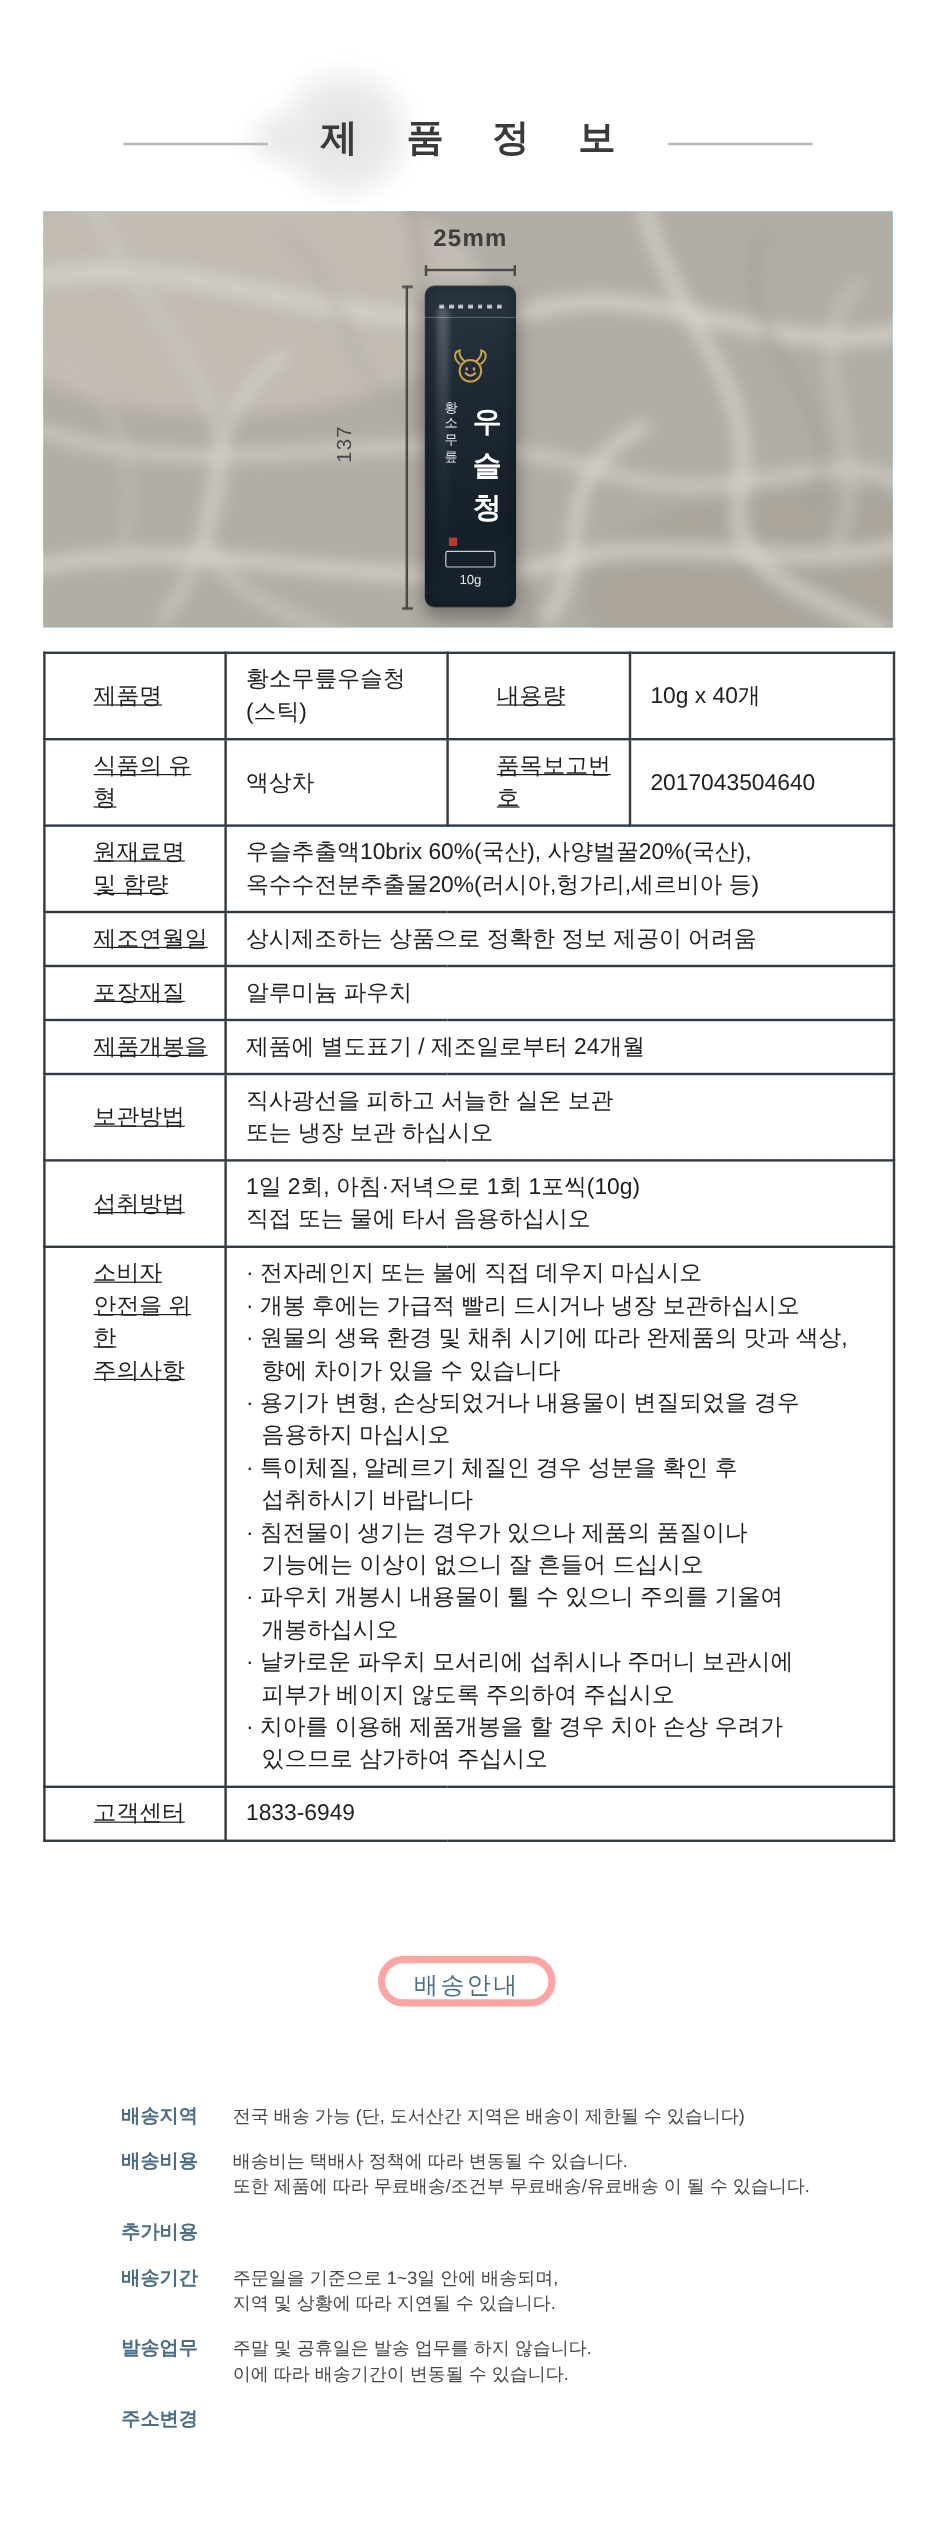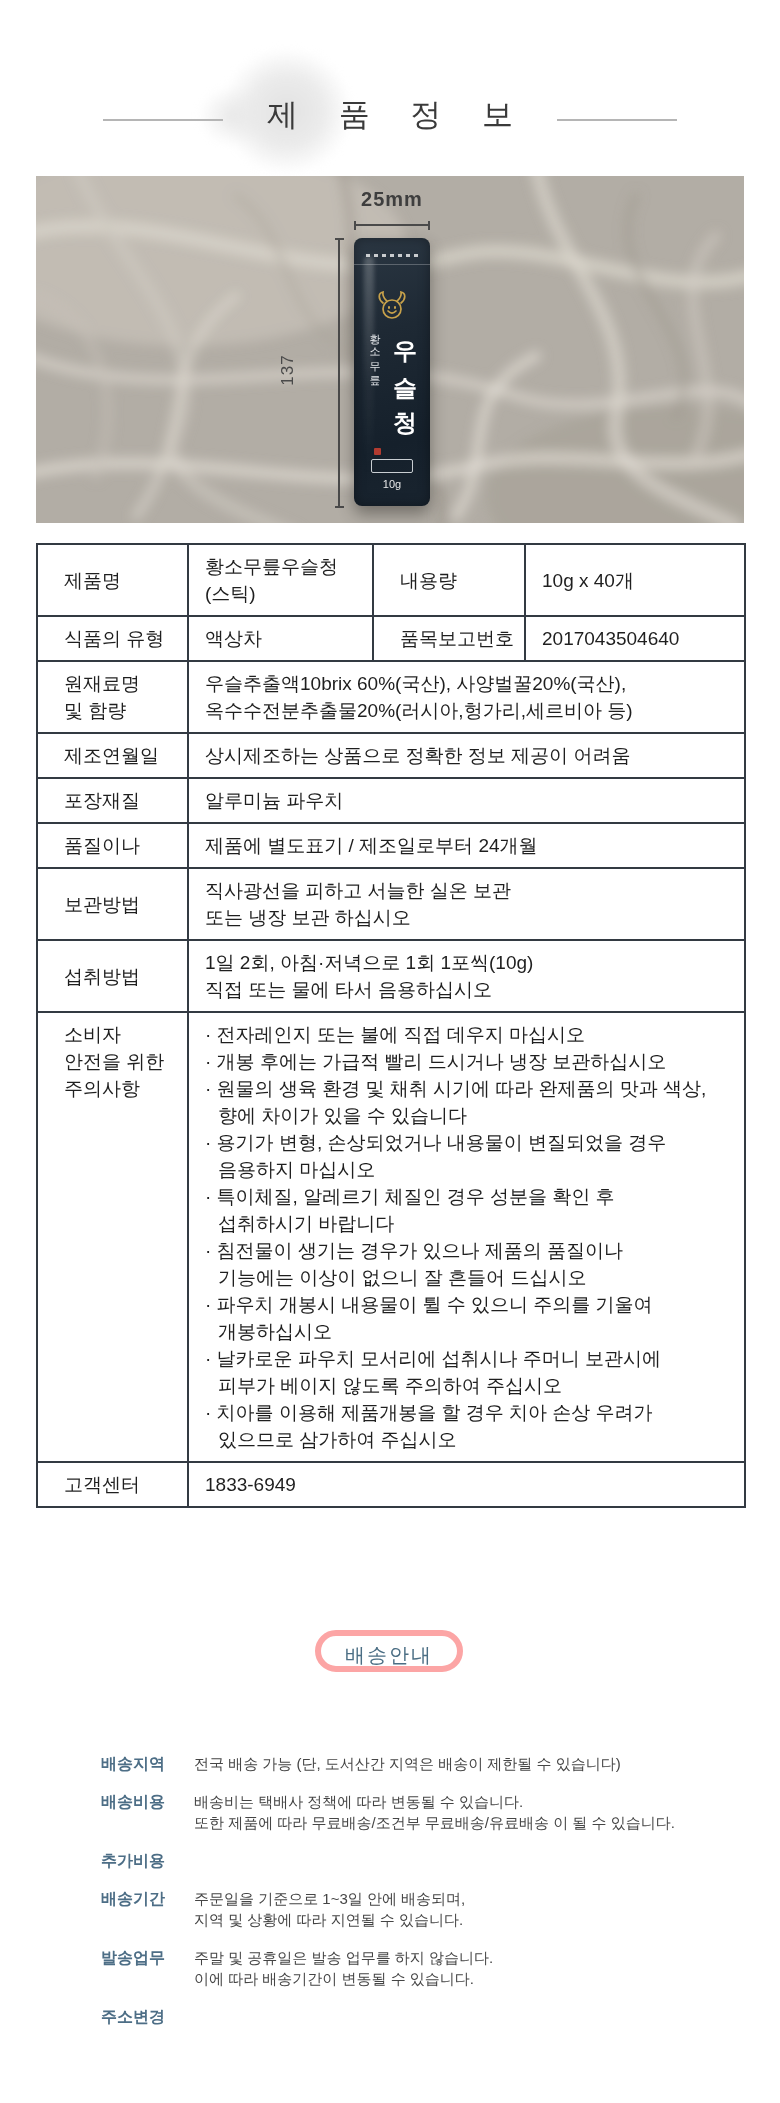--- a/index.html
+++ b/index.html
@@ -6,21 +6,21 @@
   body{font-family:"Liberation Sans","DejaVu Sans",sans-serif;}
   .page{position:relative;width:780px;height:2103px;margin:0 auto;background:#fff;overflow:hidden;}
 
   
   .blob{position:absolute;left:222px;top:48px;width:130px;height:126px;border-radius:50%;
     background:radial-gradient(closest-side,#e2e2e2 0%,#ebebeb 55%,rgba(235,235,235,0) 100%);
     filter:blur(4px);}
   .blob::after{content:"";position:absolute;left:-24px;top:38px;width:70px;height:60px;border-radius:50%;
     background:radial-gradient(closest-side,#e8e8e8 0%,rgba(232,232,232,0) 100%);}
   .pi-title{position:absolute;left:0;top:94px;width:100%;margin:0;text-align:center;
-    font-size:31px;font-weight:normal;color:#3a3a3a;letter-spacing:16px;text-indent:16px;}
+    font-size:31px;font-weight:bold;color:#3a3a3a;letter-spacing:16px;text-indent:16px;}
   .hline{position:absolute;top:119px;height:2px;width:120px;background:#b5b5b5;}
   .hline.left{left:103px;}
   .hline.right{left:557px;}
 
   
   .photo{position:absolute;left:36px;top:176px;width:708px;height:347px;overflow:hidden;background:#7dd3fc;}
   .photo svg.bg{position:absolute;left:0;top:0;}
   .dim-w{position:absolute;left:303px;top:12px;width:106px;text-align:center;
     font-size:20px;color:#3e3e3e;font-weight:bold;letter-spacing:1px;}
   .dim-w-line{position:absolute;left:318px;top:48px;width:76px;height:0;border-top:2px solid #4a4a4a;}
@@ -49,21 +49,21 @@
     font-size:11px;color:#e4e7ea;letter-spacing:3px;}
   .seal{position:absolute;left:20px;top:210px;width:7px;height:7px;background:#b23b30;border-radius:1px;}
   .mini-label{position:absolute;left:50%;top:221px;transform:translateX(-50%);width:40px;height:12px;
     border:1px solid #c9ced2;border-radius:2px;}
   .weight{position:absolute;left:0;top:240px;width:100%;text-align:center;font-size:11px;color:#f2f2f2;opacity:.95;}
 
   
   table.info{position:absolute;left:36px;top:543px;width:708px;border-collapse:collapse;table-layout:fixed;}
   table.info td{border:2px solid #333a42;font-size:19px;line-height:27px;color:#1f1f1f;
     vertical-align:middle;white-space:pre-line;padding:8px 10px 8px 16px;}
-  table.info td.th{padding-left:26px;}
+  table.info td.th{padding-left:40px;text-decoration:underline;}
   table.info td.top{vertical-align:top;}
   .bullet{white-space:pre-line;padding-left:13px;text-indent:-13px;}
 
   
   .ship-btn{position:absolute;left:315px;top:1630px;width:148px;height:42px;box-sizing:border-box;
     border:6px solid #fca5a5;border-radius:22px;background:#fff;color:#4b6e84;
     font-size:20px;line-height:38px;text-align:center;letter-spacing:2px;cursor:pointer;}
   .ship-list{position:absolute;left:101px;top:1753px;width:620px;}
   .ship-row{display:flex;align-items:flex-start;margin-bottom:17px;}
   .ship-label{flex:0 0 93px;font-size:16px;font-weight:bold;color:#4d6e86;line-height:21px;}
@@ -157,21 +157,21 @@
         </tr>
         <tr>
           <td class="th">제조연월일</td>
           <td colspan="3">상시제조하는 상품으로 정확한 정보 제공이 어려움</td>
         </tr>
         <tr>
           <td class="th">포장재질</td>
           <td colspan="3">알루미늄 파우치</td>
         </tr>
         <tr>
-          <td class="th">품질이나</td>
+          <td class="th">제품개봉을</td>
           <td colspan="3">제품에 별도표기 / 제조일로부터 24개월</td>
         </tr>
         <tr>
           <td class="th">보관방법</td>
           <td colspan="3">직사광선을 피하고 서늘한 실온 보관
 또는 냉장 보관 하십시오</td>
         </tr>
         <tr>
           <td class="th">섭취방법</td>
           <td colspan="3">1일 2회, 아침·저녁으로 1회 1포씩(10g)

